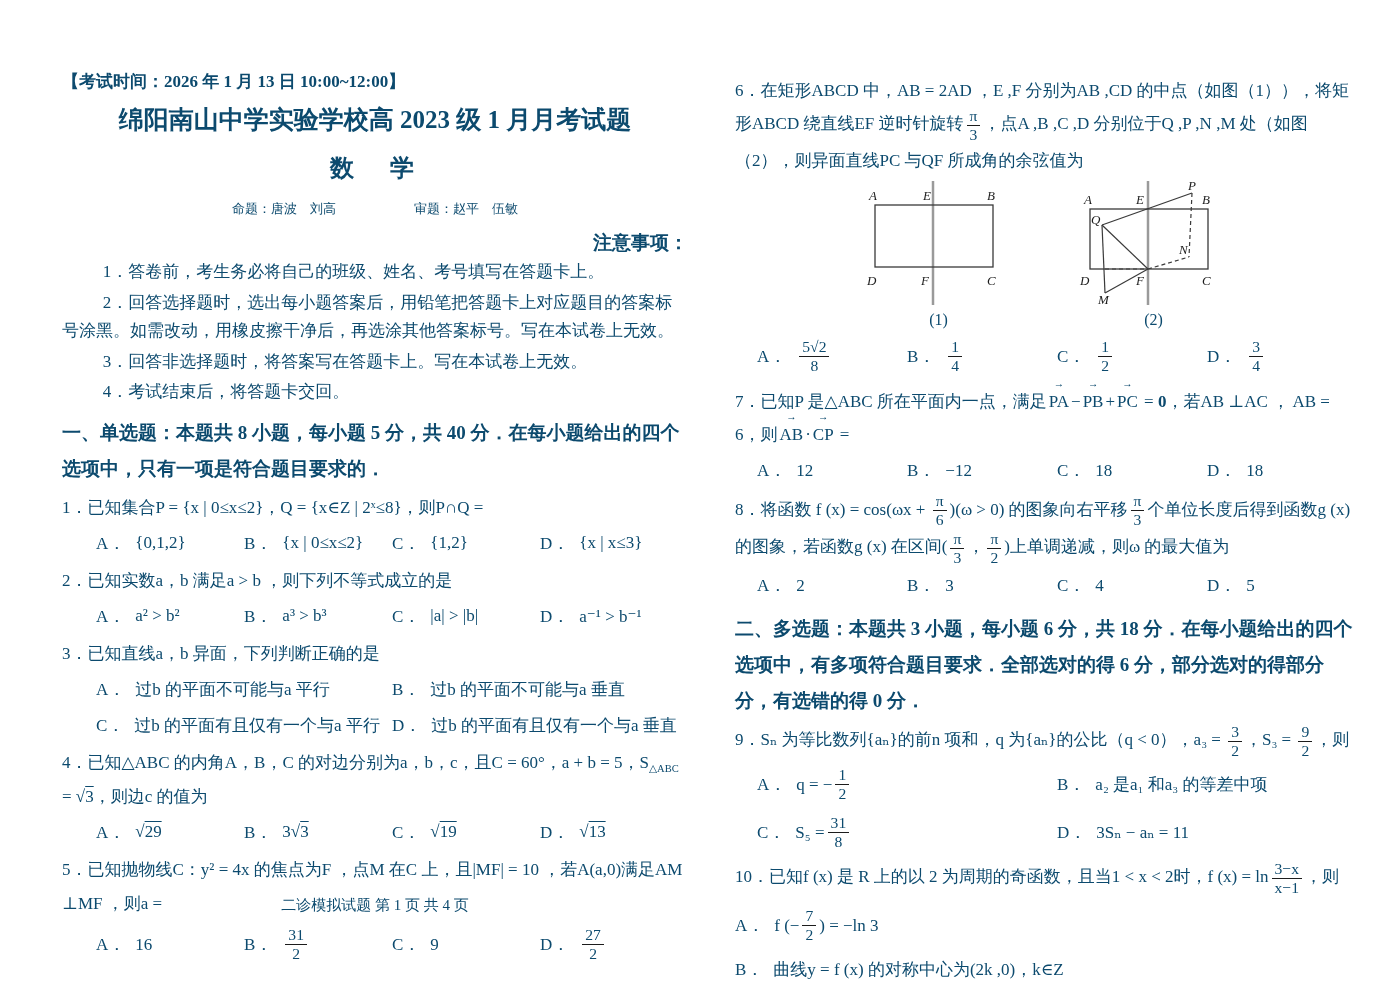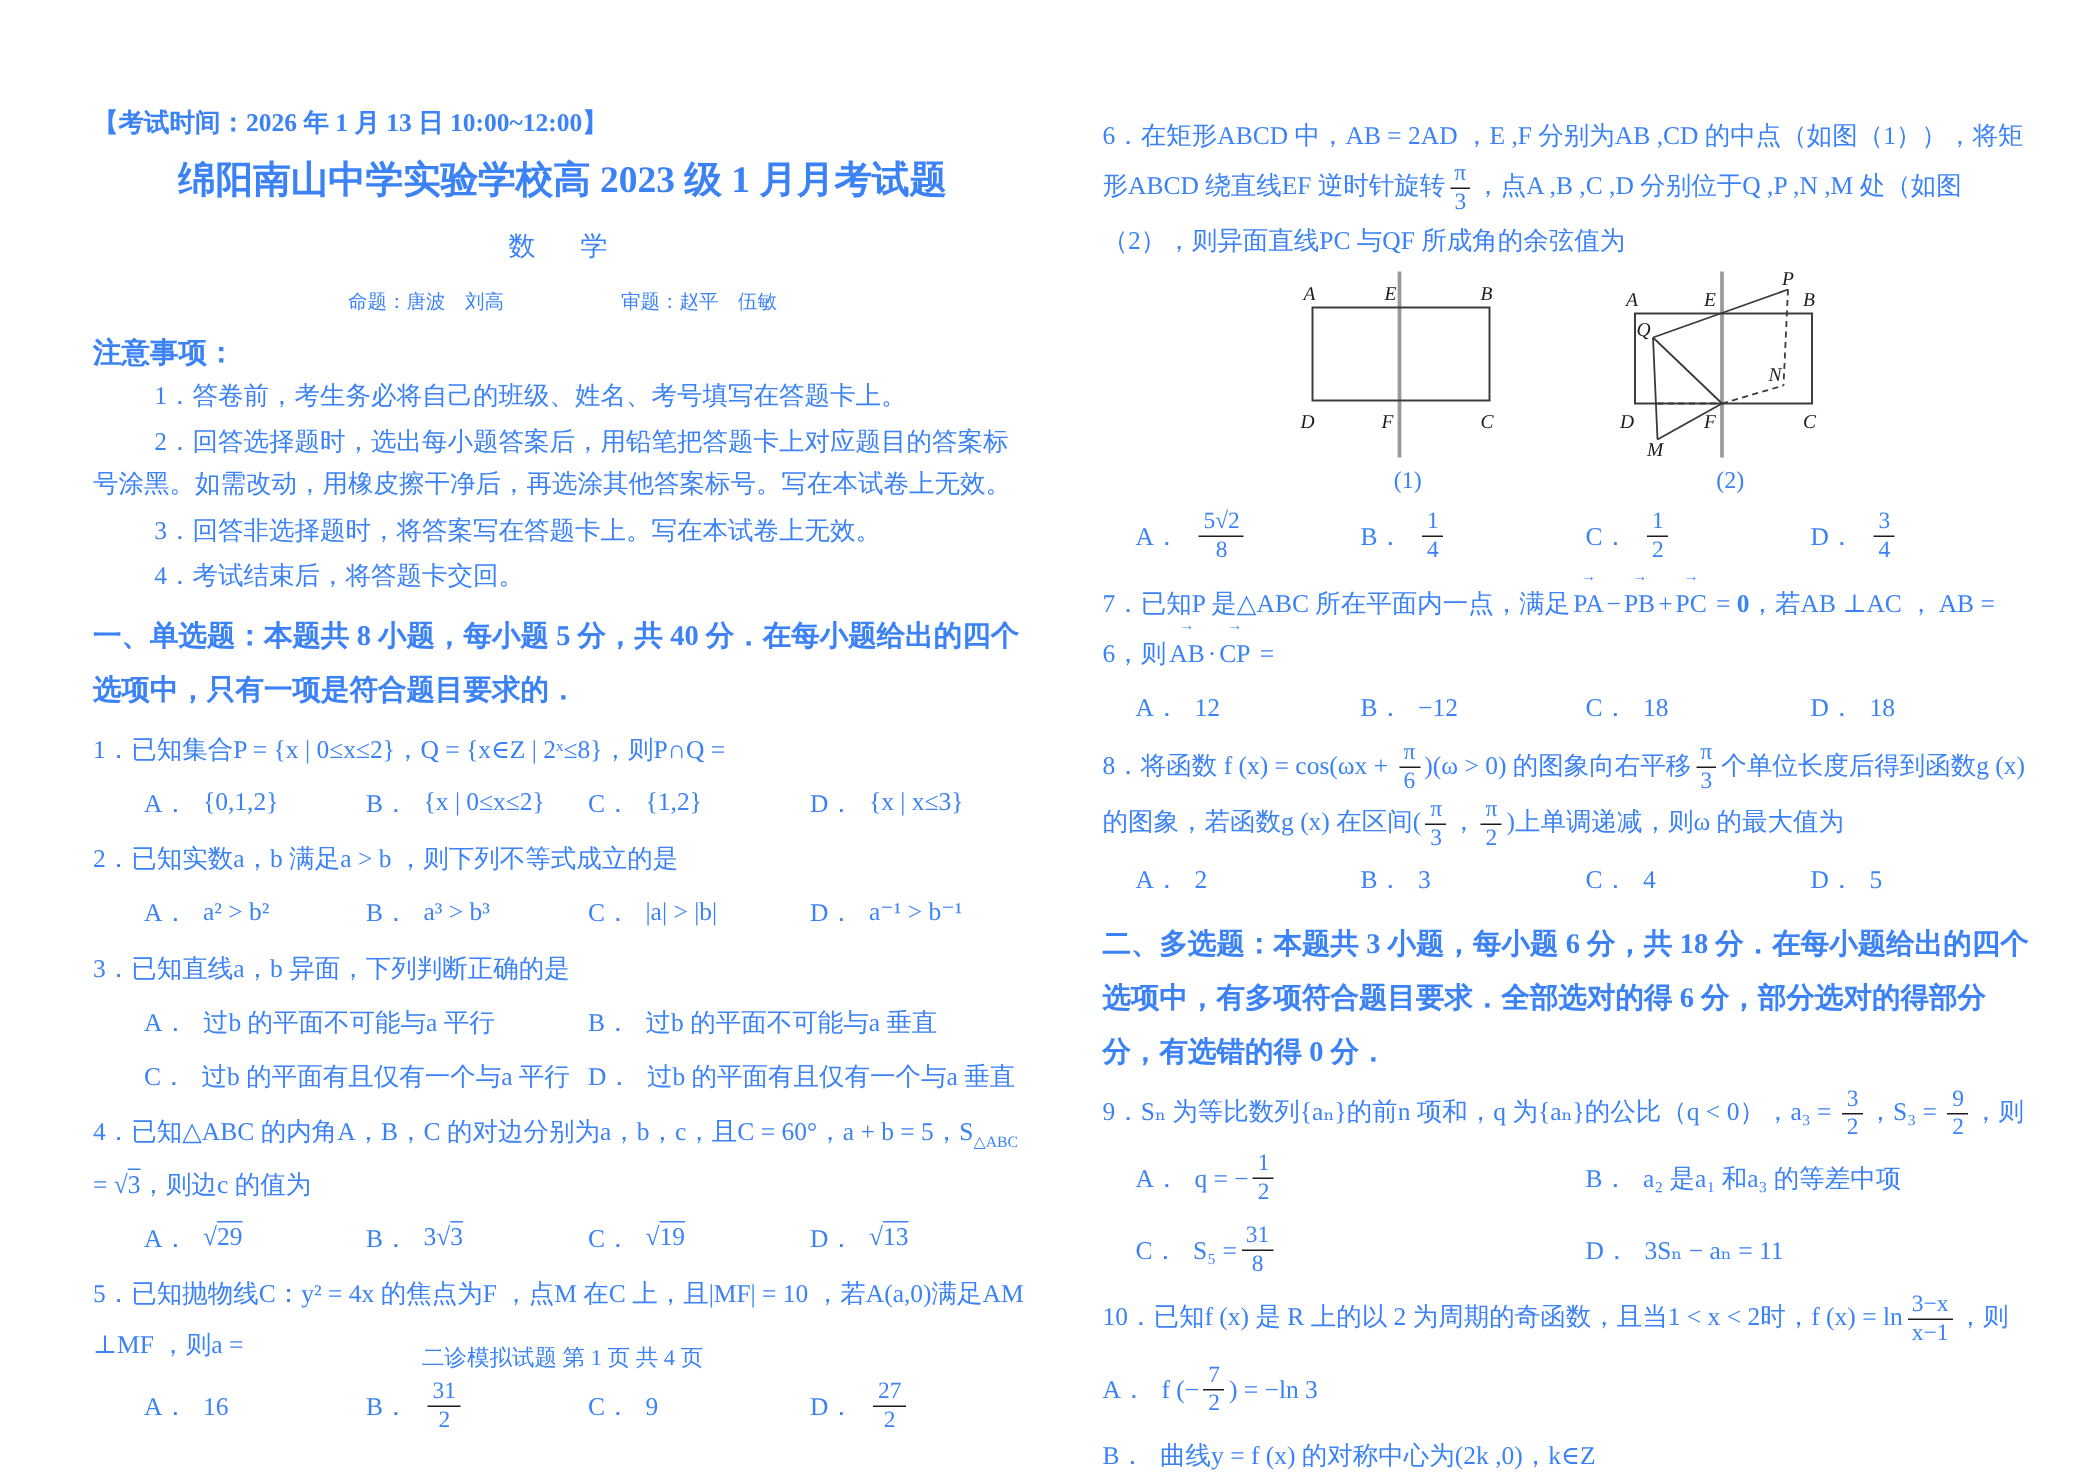--- a/index.html
+++ b/index.html
@@ -1,26 +1,26 @@
 <!DOCTYPE html>
 <html><head>
 <meta charset="utf-8">
 <style>
   html,body{margin:0;padding:0;background:#e8e8e8;}
   .page{position:relative;width:1390px;height:982px;background:#ffffff;overflow:hidden;
-        font-family:"Liberation Serif","DejaVu Serif","DejaVu Sans",serif;color:#3b82f6;}
+        font-family:"Liberation Serif","DejaVu Serif","DejaVu Sans",serif;color:#0c4a6e;}
   .col{position:absolute;top:70px;}
   .col-left{left:62px;width:626px;}
   .col-right{left:735px;width:622px;}
 
   .time{font-size:17px;font-weight:bold;}
   .title{font-size:25px;font-weight:bold;text-align:center;margin:10px 0 0 0;}
-  .subject{font-size:18px;font-weight:normal;text-align:center;margin-top:16px;letter-spacing:6px;}
+  .subject{font-size:24px;font-weight:bold;text-align:center;margin-top:16px;letter-spacing:6px;}
   .authors{font-size:13px;text-align:center;margin-top:16px;}
-  .noteh{font-size:19px;font-weight:bold;margin-top:12px;}
+  .noteh{font-size:19px;font-weight:bold;margin-top:12px;text-align:right;}
   .note{font-size:17px;line-height:1.68;margin:2px 0;text-indent:2.4em;}
   .sech{font-size:19px;font-weight:bold;line-height:1.9;margin-top:8px;}
   .stem{font-size:17px;line-height:1.95;margin:4px 0 2px 0;}
   .opts{display:flex;align-items:center;font-size:17px;margin:2px 0;min-height:34px;}
   .o4 .opt{flex:1;}
   .o2 .opt{width:50%;}
   .padL{padding-left:34px;}
   .padR{padding-left:22px;}
   .opt{display:flex;align-items:center;}
   .olab{margin-right:10px;}

